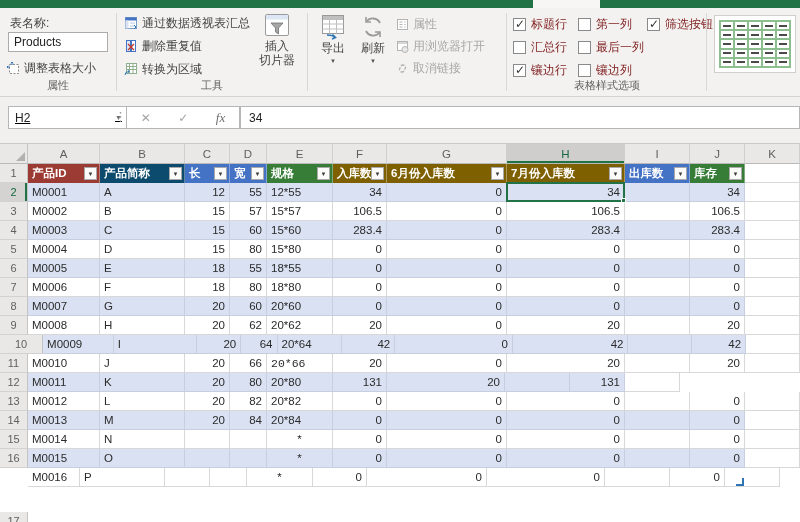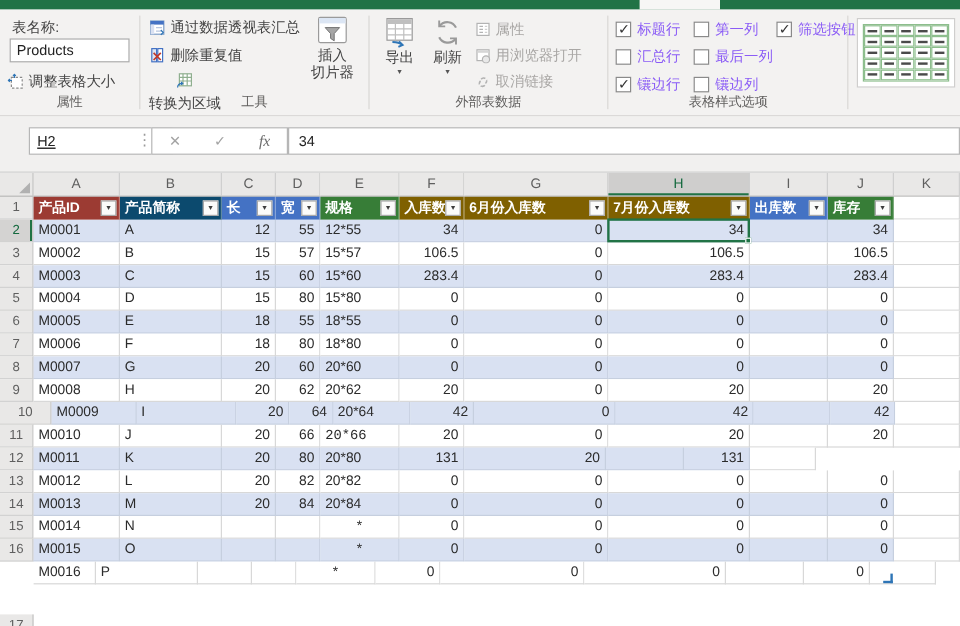--- a/index.html
+++ b/index.html
@@ -19,32 +19,32 @@
   .ritem.disabled { color:#a9a7a5; }
   #tablename-input { position:absolute; left:8px; top:24px; width:100px; height:20px; border:1px solid #ababab; background:#fff; font-size:12px; padding-left:5px; font-family:inherit; color:#222; }
   .bigbtn { position:absolute; display:flex; flex-direction:column; align-items:center; justify-content:flex-start; }
   .bigbtn .blabel { font-size:12px; line-height:14px; color:#444; }
   .bigbtn .dd { font-size:6px; color:#555; line-height:8px; margin-top:2px; }
 
   
   .cbx { position:absolute; display:flex; align-items:center; gap:5px; height:16px; }
   .cbx .box { width:13px; height:13px; background:#fff; border:1px solid #8a8a8a; position:relative; }
   .cbx.on .box::after { content:"✓"; position:absolute; left:1px; top:-2px; font-size:12px; color:#333; }
-  .cbx .cl { font-size:12px; color:#8b5cf6; }
+  .cbx .cl { font-size:12px; color:#7f1d1d; }
 
   
   #gallery-card { position:absolute; left:714px; top:7px; width:82px; height:58px; background:#fff; border:1px solid #cfcecd; padding:4px; }
   #gallery-grid { width:100%; height:100%; display:grid; grid-template-columns:repeat(5,1fr); grid-template-rows:repeat(5,1fr); border:1px solid #8dbe8d; }
   .gcell { border:1px solid #8dbe8d; display:flex; align-items:center; justify-content:center; background:#fff; }
   .gcell i { display:block; width:8px; height:2px; background:#4a4a4a; }
 
   
   #fbar { position:absolute; left:0; top:97px; width:800px; height:47px; background:#f1f0ef; border-bottom:1px solid #c9c9c9; }
   .fbox { position:absolute; top:9px; height:23px; background:#fff; border:1px solid #b6b6b6; display:flex; align-items:center; }
-  #namebox { left:24px; width:120px;text-decoration:underline; }
+  #namebox { left:8px; width:120px;text-decoration:underline; }
   #namebox .nv { font-size:12px; color:#222; padding-left:6px; }
   #namebox .dd { margin-left:auto; margin-right:5px; font-size:7px; color:#6d6d6d; }
   #fdots { position:absolute; left:114px; top:12px; color:#9a9a9a; font-size:13px; letter-spacing:0; }
   #fnbox { left:126px; width:114px; justify-content:space-around; }
   #fnbox .fi { font-size:12px; color:#a3a3a3; }
   #fnbox .fx { font-family:"Liberation Serif","DejaVu Serif",serif; font-style:italic; color:#6e6e6e; font-size:13px; }
   #formulafield { left:240px; width:560px; }
   #formulafield .fv { font-size:12px; color:#222; padding-left:8px; }
 
   
@@ -111,21 +111,21 @@
     <div class="ritem" style="left:124px; top:29px;">
       <span>
         <svg width="14" height="14" viewBox="0 0 14 14">
             <rect x="2.5" y="1.5" width="4" height="11" fill="#dce6f4" stroke="#4472c4"></rect>
             <rect x="7.5" y="1.5" width="4" height="11" fill="#fff" stroke="#4472c4"></rect>
             <path d="M4 5 L10 11 M10 5 L4 11" stroke="#c0392b" stroke-width="1.4"></path>
           </svg>
       </span>
       <span>删除重复值</span>
     </div>
-    <div class="ritem" style="left:124px; top:52px;flex-direction:column;">
+    <div class="ritem" style="left:124px; top:52px;">
       <span>
         <svg width="14" height="14" viewBox="0 0 14 14">
             <rect x="2.5" y="1.5" width="10" height="10" fill="#fff" stroke="#8faf8f"></rect>
             <path d="M2.5 4.5 H12.5 M2.5 7.5 H12.5 M5.5 1.5 V11.5 M9 1.5 V11.5" stroke="#8faf8f"></path>
             <path d="M1 13 Q1 9.5 5 9.5 M3.8 8.3 L5.3 9.5 L3.8 10.7" stroke="#2e75b6" fill="none"></path>
           </svg>
       </span>
       <span>转换为区域</span>
     </div>
     <div class="bigbtn" style="left:250px; top:5px; width:54px;">
@@ -189,21 +189,20 @@
     <div class="ritem disabled" style="left:396px; top:51px;">
       <span>
         <svg width="13" height="13" viewBox="0 0 13 13">
             <path d="M5 4 A2.5 2.5 0 1 1 8.5 7.5" stroke="#b3b3b3" stroke-width="1.4" fill="none"></path>
             <path d="M8 9 A2.5 2.5 0 1 1 4.5 5.5" stroke="#b3b3b3" stroke-width="1.4" fill="none"></path>
             <path d="M3 10 L10 3" stroke="#f3f2f1" stroke-width="1.6"></path>
           </svg>
       </span>
       <span>取消链接</span>
     </div>
-    <div class="grplabel" style="left:308px; width:198px;">外部表数据</div>
     <div class="rdiv" style="left:506px;"></div>
 
     <div class="cbx on" style="left:513px; top:8px;">
         <span class="box"></span>
         <span class="cl">标题行</span>
       </div>
     <div class="cbx" style="left:513px; top:31px;">
         <span class="box"></span>
         <span class="cl">汇总行</span>
       </div>

